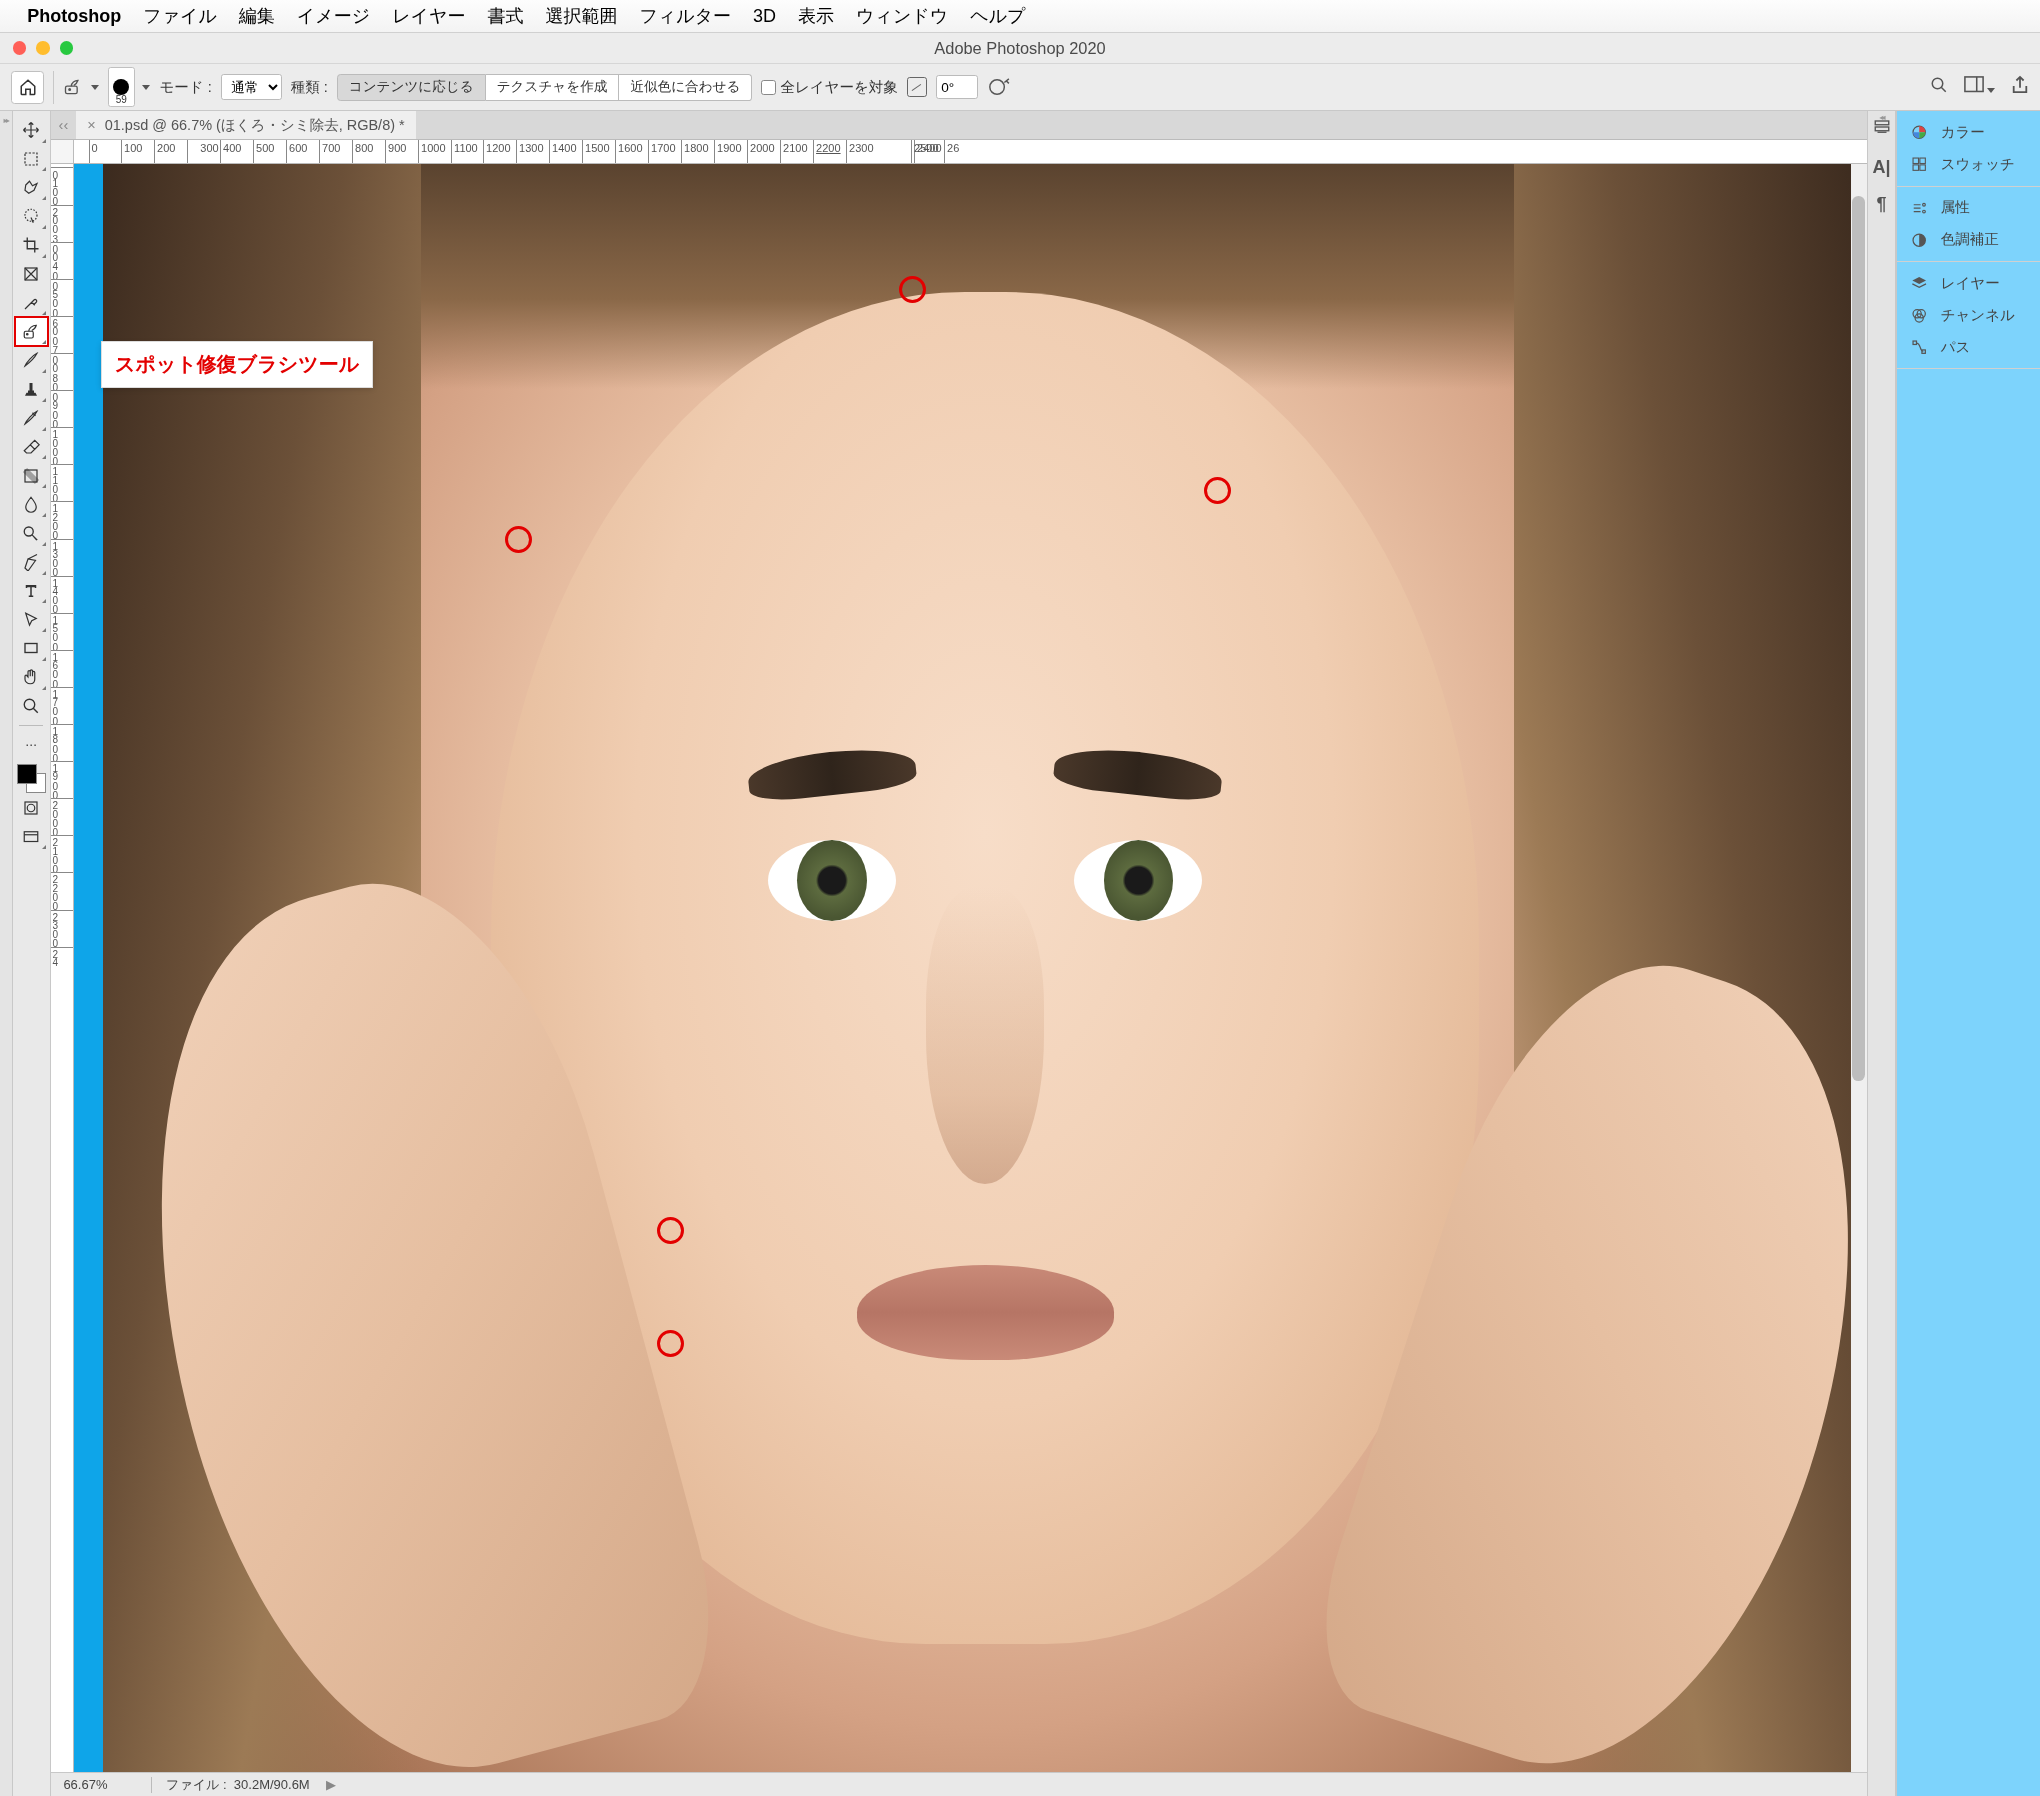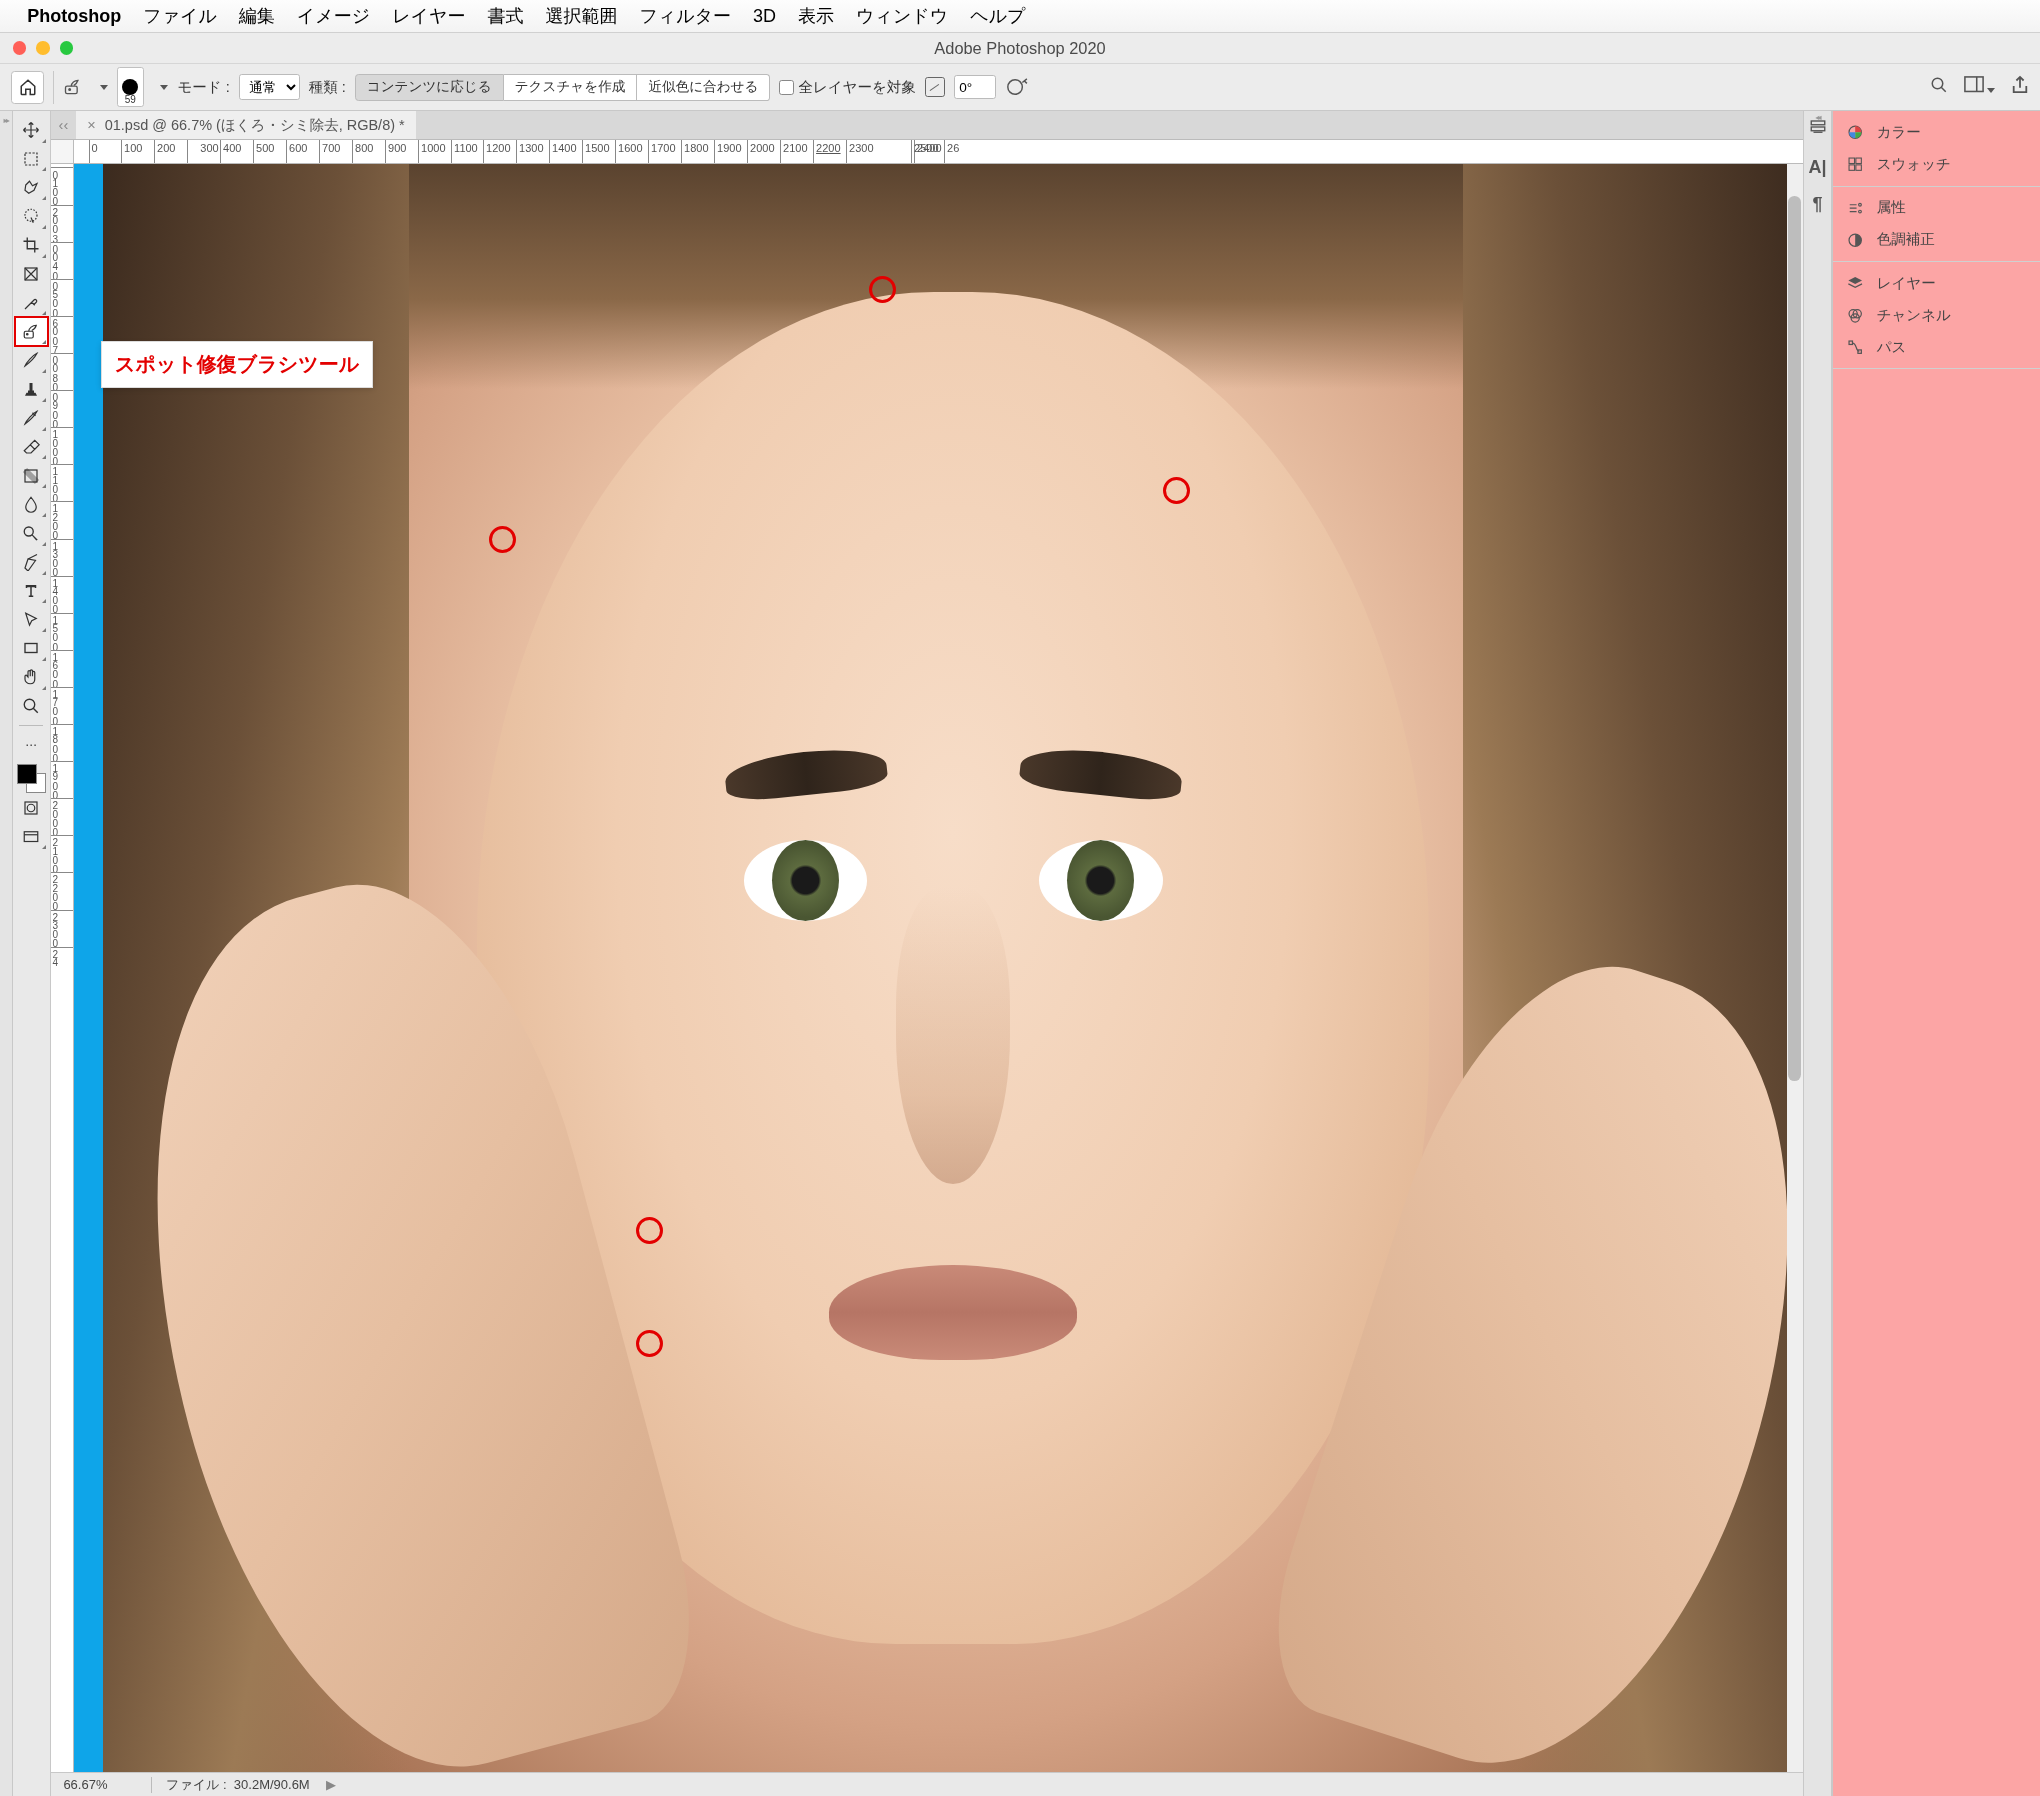--- a/index.html
+++ b/index.html
@@ -8,21 +8,21 @@
 .menubar .apple{font-size:20px;margin-right:14.5px}
 .menubar .app{font-weight:700;margin-right:11px}
 .menubar .mitem{padding:0 11px;cursor:default}
 .titlebar{height:31px;background:#ececec;display:flex;align-items:center;position:relative;border-bottom:0.9px solid #d6d6d6}
 .traffic{position:absolute;left:12.7px;display:flex;gap:10px}
 .traffic span{width:13.6px;height:13.6px;border-radius:50%}
 .tr{background:#ff5f57}.ty{background:#ffbd2e}.tg{background:#28c940}
 .titlebar .title{margin:0 auto;font-size:16.4px;color:#4a4a4a}
 .optionsbar{height:47px;background:#ececec;display:flex;align-items:center;padding:0 11px;gap:9px;border-bottom:0.9px solid #c8c8c8;font-size:14.5px;color:#333}
 .home-btn{width:33px;height:33px;display:flex;align-items:center;justify-content:center;border:0.9px solid #c0c0c0;border-radius:3.6px;background:#fff}
-.opt-seg{display:flex;align-items:center;gap:15px}
+.opt-seg{display:flex;align-items:center;gap:6px}
 .brush-preview{width:27px;height:40px;display:flex;flex-direction:column;align-items:center;justify-content:center;border:0.9px solid #c0c0c0;border-radius:2.7px;background:#fff;position:relative}
 .brush-dot{width:16.4px;height:16.4px;border-radius:50%;background:#000}
 .brush-size{font-size:10px;position:absolute;bottom:0.9px}
 .caret{width:0;height:0;border-left:4.5px solid transparent;border-right:4.5px solid transparent;border-top:5.5px solid #555;margin-left:1.8px}
 select{height:25.5px;border:0.9px solid #bbb;border-radius:2.7px;background:#fff;padding:0 5.5px;font-size:13.6px}
 .btngrp{display:flex}
 .btngrp button{height:27px;padding:0 11px;border:0.9px solid #bbb;background:#fff;font-size:13.6px;color:#333}
 .btngrp button:first-child{border-radius:3.6px 0 0 3.6px}
 .btngrp button:last-child{border-radius:0 3.6px 3.6px 0}
 .btngrp button+button{border-left:none}
@@ -77,21 +77,21 @@
 .annot{position:absolute;background:#fff;color:#e30000;font-weight:700;font-size:20px;padding:9px 12.7px;border:0.9px solid #ddd;box-shadow:0 1.8px 5.5px rgba(0,0,0,.15)}
 .scrollbar-v{position:absolute;right:0;top:0;width:16.4px;height:100%;background:#efefef}
 .scrollbar-v .thumb{position:absolute;left:1.8px;width:12.7px;background:#bdbdbd;border-radius:6.4px;top:2%;height:55%}
 .statusbar{height:23.6px;background:#e9e9e9;border-top:0.9px solid #c8c8c8;display:flex;align-items:center;font-size:13px;color:#444}
 .statusbar .zoom{width:100px;padding-left:12.7px}
 .statusbar .info{padding-left:14.5px;display:flex;align-items:center;gap:7.3px}
 .statusbar .chev{margin-left:9px;color:#888}
 .rightdock{width:29px;background:#e4e4e4;border-left:0.9px solid #c8c8c8;border-right:0.9px solid #c8c8c8;display:flex;flex-direction:column;align-items:center;padding-top:7.3px;gap:16.4px;color:#555;position:relative}
 .rightdock .grip{position:absolute;top:0.9px;font-size:8.2px;color:#999;letter-spacing:-1.8px}
 .rightdock .ico{font-size:16.4px}
-.panels{width:208px;background:#fca5a5;border-left:0.9px solid #c8c8c8;display:flex;flex-direction:column}
+.panels{width:144px;background:#7dd3fc;border-left:0.9px solid #c8c8c8;display:flex;flex-direction:column}
 .pgroup{border-bottom:0.9px solid #d0d0d0;padding:5.5px 0}
 .prow{display:flex;align-items:center;gap:11px;padding:6.4px 12.7px;font-size:14.5px;color:#444;cursor:default}
 .prow .pico{width:20px;height:18px;display:flex;align-items:center;justify-content:center;color:#555}
 .prow .pico svg{width:16.4px;height:16.4px}
 </style>
 </head>
 <body>
 
 <div class="menubar">
   <span class="apple"></span>

